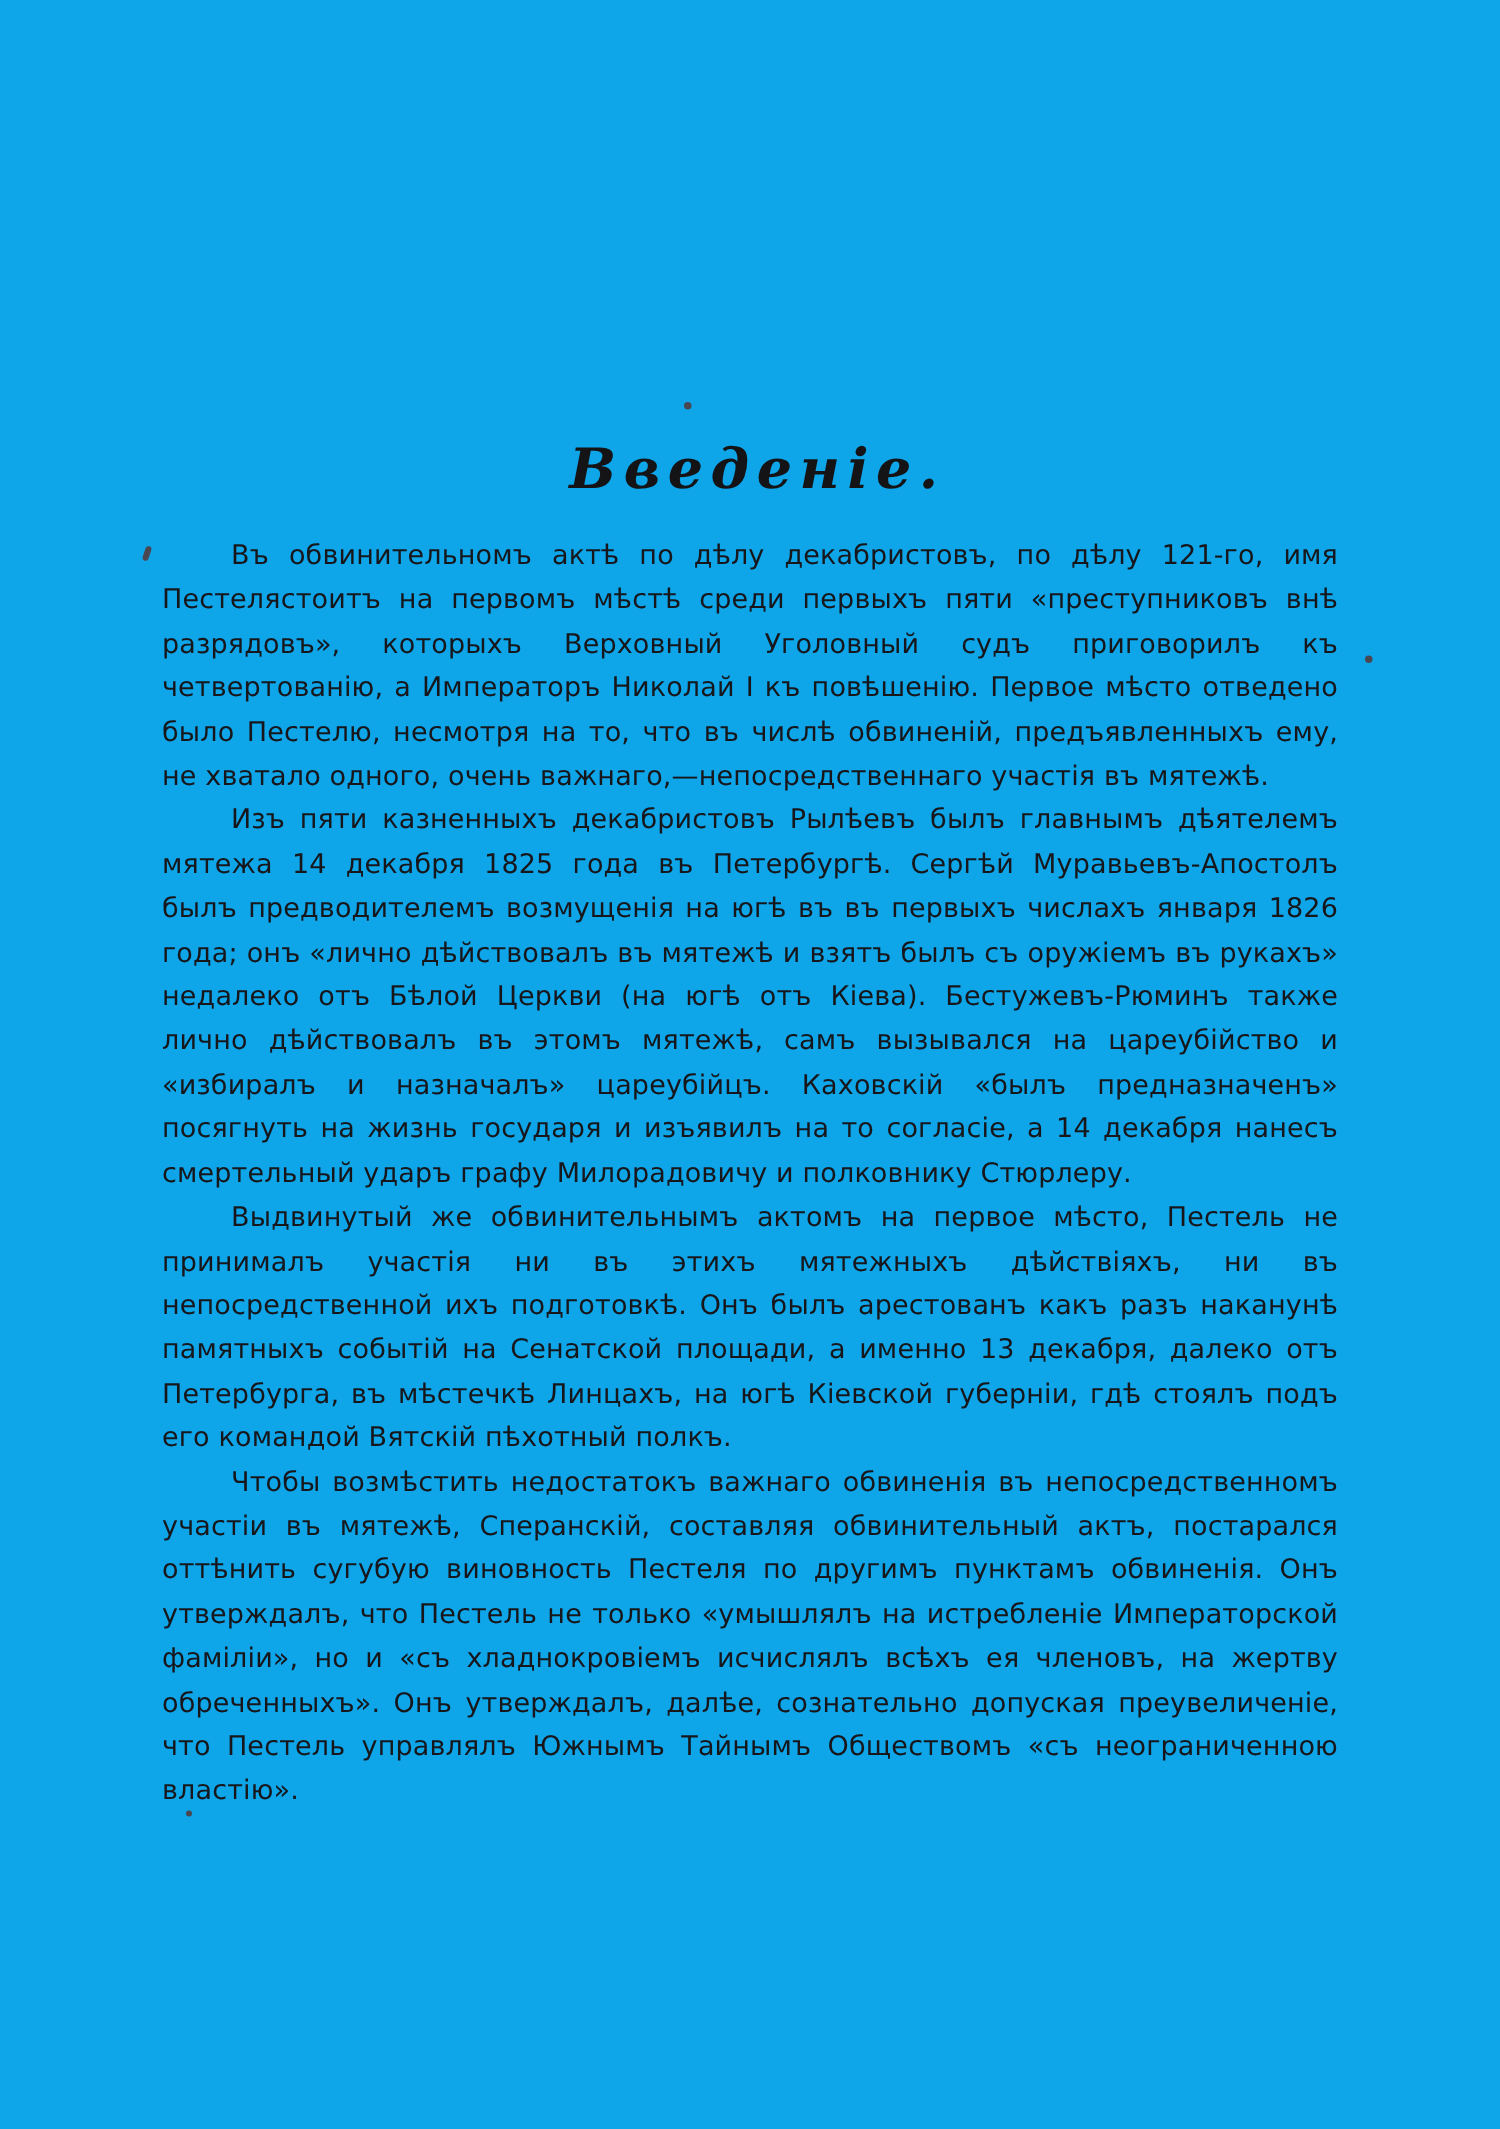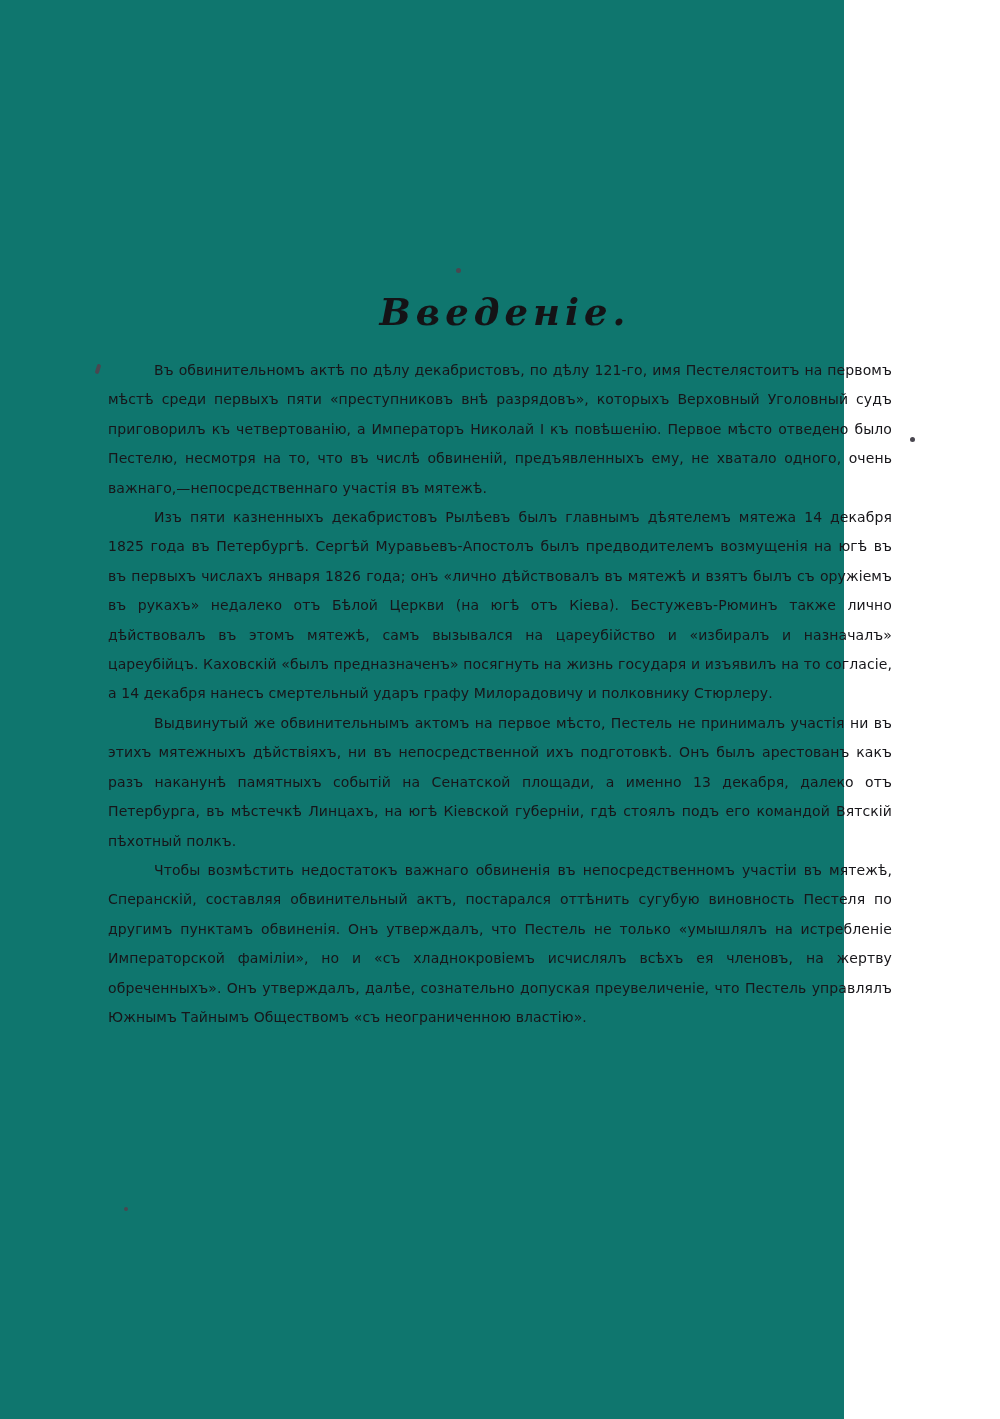--- a/index.html
+++ b/index.html
@@ -9,44 +9,44 @@
   body {
     width: 1000px;
     height: 1419px;
     background: #ffffff;
     font-family: "Liberation Sans", sans-serif;
     color: #17161a;
     overflow: hidden;
   }
   .page {
     position: relative;
-    width: 844px;
+    width: 1000px;
     height: 1419px;
-    background: #0f766e;
+    background: #0ea5e9;
   }
   .page-inner {
     position: absolute;
     left: 108px;
     top: 290px;
     width: 784px;
   }
   .chapter-title {
     text-align: center;
     font-family: "DejaVu Serif", serif;
     font-style: italic;
     font-weight: bold;
     font-size: 37px;
     letter-spacing: 5px;
     color: #141316;
     margin: 0 0 22px 0;
     padding-left: 10px;
   }
   .body-text {
     font-family: "DejaVu Sans", sans-serif;
-    font-size: 14px;
+    font-size: 18px;
     line-height: 29.4px;
     text-align: justify;
     text-justify: inter-word;
     color: #17161a;
     letter-spacing: 0.1px;
   }
   .body-text p {
     margin: 0;
     text-indent: 46px;
   }

